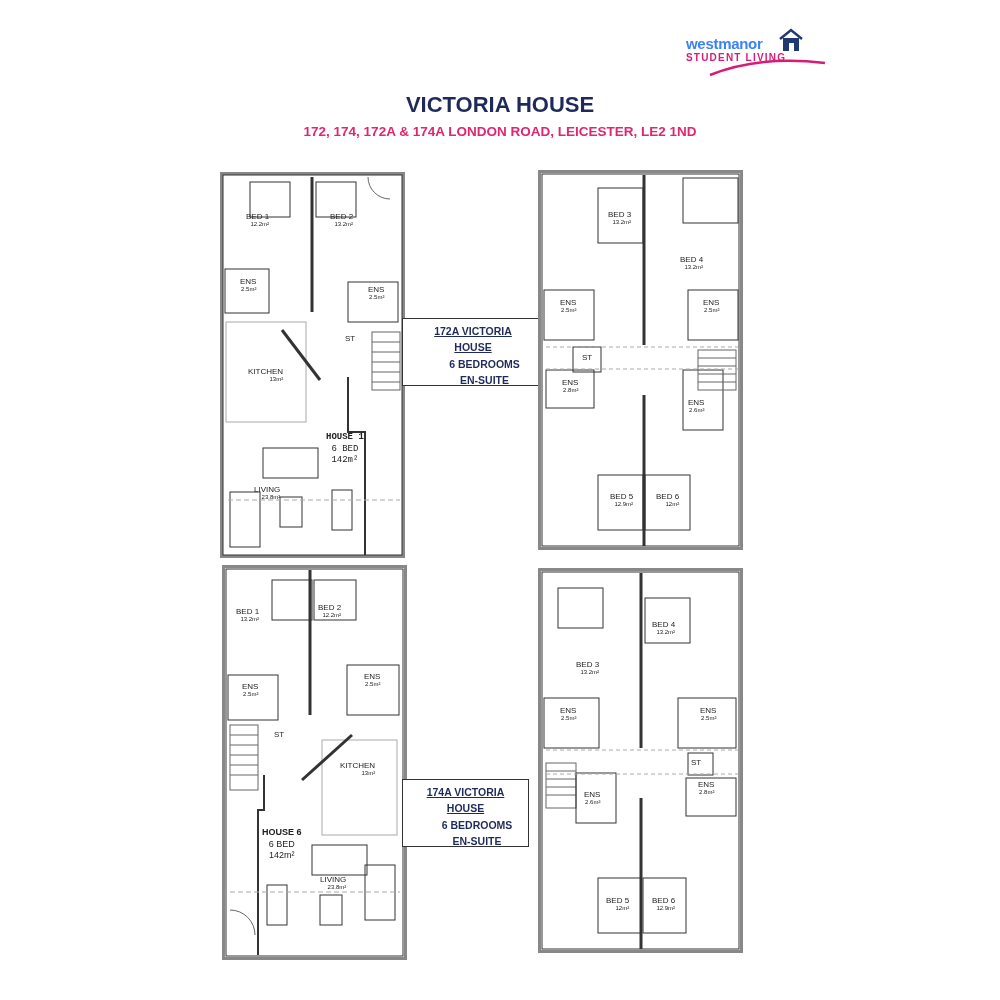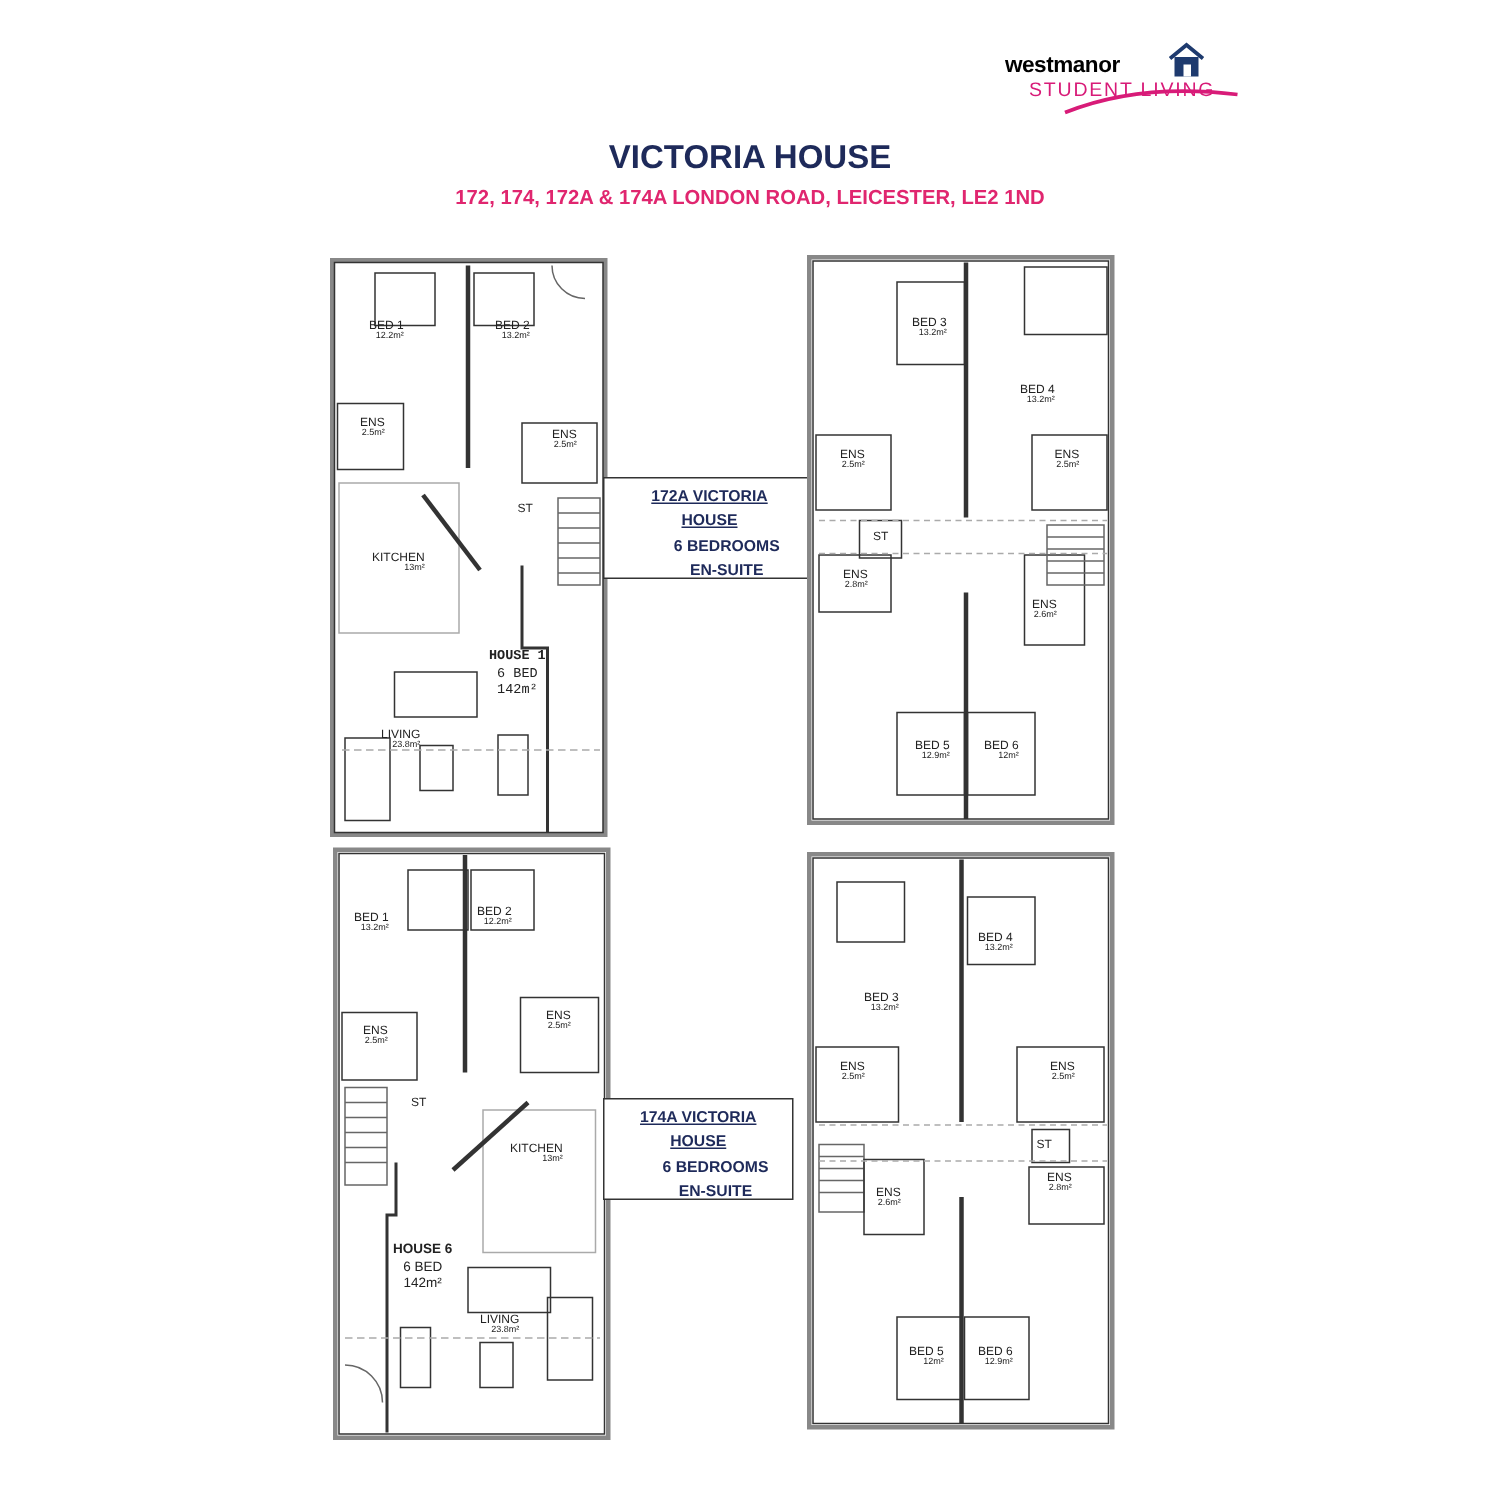--- a/index.html
+++ b/index.html
@@ -2,22 +2,22 @@
 <html><head>
 <meta charset="utf-8">
 <style>
   html, body { margin:0; padding:0; background:#ffffff; }
   body { width:1000px; height:1000px; position:relative; overflow:hidden;
          font-family:"Liberation Sans", sans-serif; color:#222; }
   .abs { position:absolute; }
 
   
   .logo { left:650px; top:25px; width:180px; height:50px; }
-  .logo-word { position:absolute; left:20px; top:10px; font-size:15px; font-weight:bold; color:#000000; letter-spacing:-0.3px; }
-  .logo-sub { position:absolute; left:36px; top:27px; font-size:13px; font-weight:normal; color:#d81b78; letter-spacing:1.2px; }
+  .logo-word { position:absolute; left:36px; top:10px; font-size:15px; font-weight:bold; color:#3b82f6; letter-spacing:-0.3px; }
+  .logo-sub { position:absolute; left:36px; top:27px; font-size:10px; font-weight:bold; color:#d81b78; letter-spacing:1.2px; }
   .logo svg { position:absolute; left:0; top:0; }
 
   
   .title { left:0; width:1000px; top:92px; text-align:center; font-size:22px; font-weight:bold; color:#1e2a5a; }
   .title span { text-decoration-thickness:2px; text-underline-offset:3px; }
   .subtitle { left:0; width:1000px; top:124px; text-align:center; font-size:13.5px; font-weight:bold; color:#e0266f; }
 
   
   .plan { position:absolute; background:#fff; }
   .plan svg { position:absolute; left:0; top:0; }
@@ -183,21 +183,21 @@
   <div class="room-label" style="left:52px;top:165px;">ST</div>
   <div class="room-label" style="left:118px;top:196px;"><span>KITCHEN</span><span class="area">13m²</span></div>
   <div class="room-label" style="left:98px;top:310px;"><span>LIVING</span><span class="area">23.8m²</span></div>
   <div class="house-label" style="left:40px;top:262px;">
     <span>HOUSE 6</span>
     <span class="sub">6 BED</span>
     <span class="sub">142m²</span>
   </div>
 </div>
 
-<div class="info-box" style="left:402px;top:732px;width:127px;height:68px;">
+<div class="info-box" style="left:402px;top:779px;width:127px;height:68px;">
   <span class="u">174A VICTORIA</span>
   <span class="u">HOUSE</span>
   <span class="l">6 BEDROOMS</span>
   <span class="l">EN-SUITE</span>
 </div>
 
 <div class="plan" style="left:538px;top:568px;width:205px;height:385px;">
   <svg width="205" height="385">
     <g fill="none" stroke="#333" stroke-width="1">
       <rect x="1" y="1" width="203" height="383" stroke-width="4" stroke="#888"></rect>

